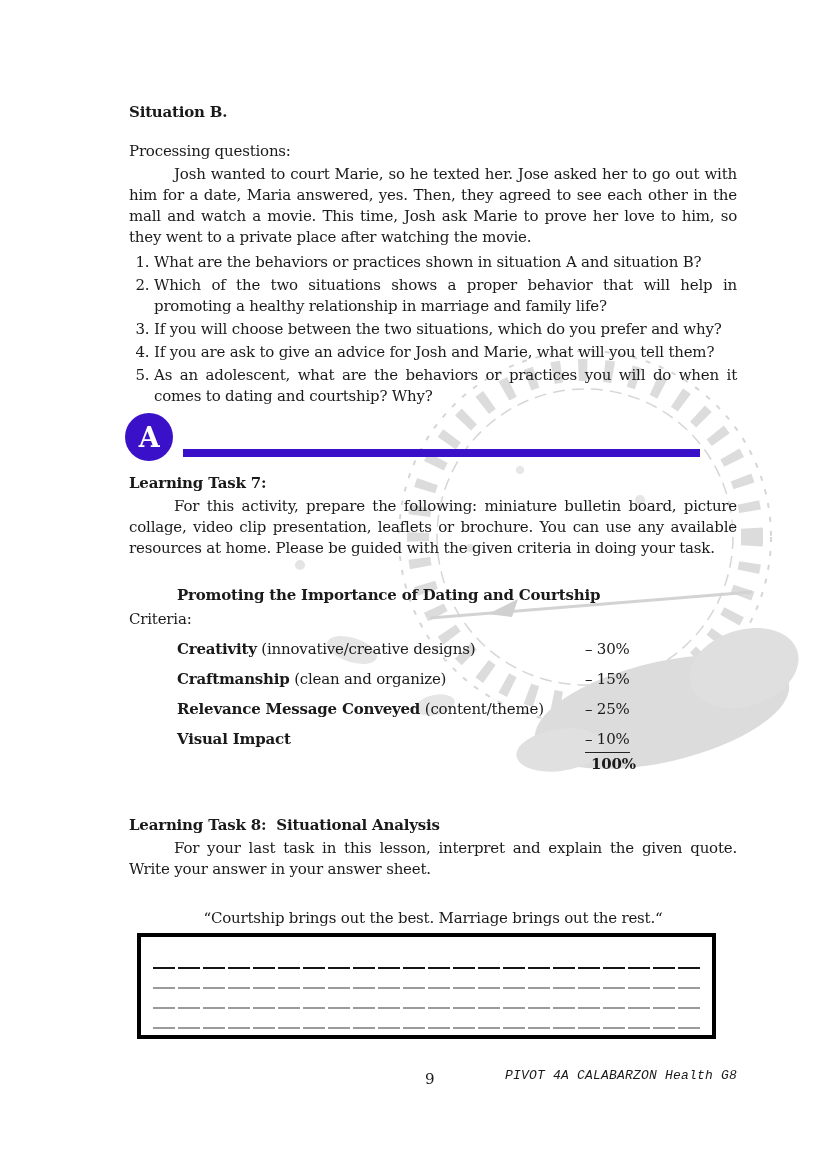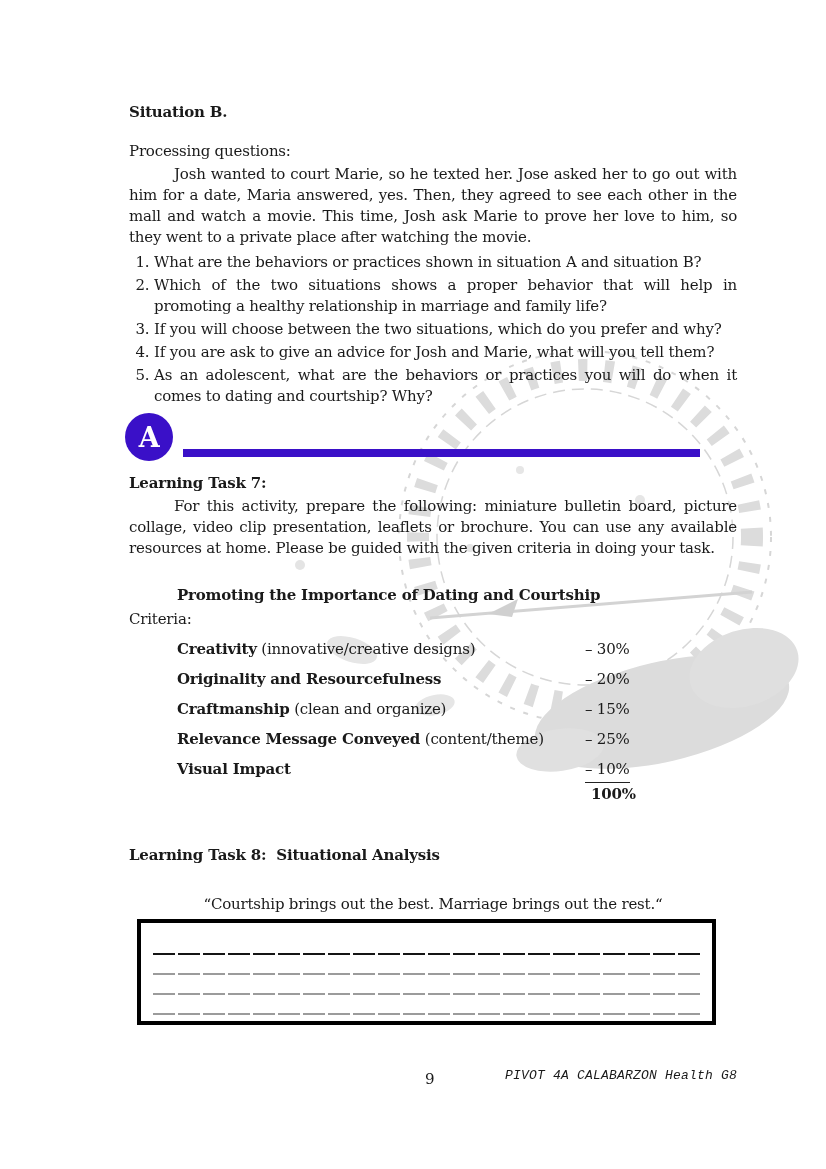--- a/index.html
+++ b/index.html
@@ -131,38 +131,35 @@
     <p class="body-text indent">For this activity, prepare the following: miniature bulletin board, picture collage, video clip presentation, leaflets or brochure. You can use any available resources at home. Please be guided with the given criteria in doing your task.</p>
 
     <p class="rubric-title">Promoting the Importance of Dating and Courtship</p>
     <p class="criteria-label">Criteria:</p>
 
     <div class="crit-row">
       <span class="crit-name">Creativity</span><span class="crit-detail"> (innovative/creative designs)</span>
       <span class="crit-weight">– 30%</span>
     </div>
     <div class="crit-row">
-      <span class="crit-name">Originality and Resourcefulness</span><span class="crit-detail"></span>
-      <span class="crit-weight">– 20%</span>
-    </div>
-    <div class="crit-row">
       <span class="crit-name">Craftmanship</span><span class="crit-detail"> (clean and organize)</span>
       <span class="crit-weight">– 15%</span>
     </div>
     <div class="crit-row">
       <span class="crit-name">Relevance Message Conveyed</span><span class="crit-detail"> (content/theme)</span>
       <span class="crit-weight">– 25%</span>
     </div>
     <div class="crit-row">
       <span class="crit-name">Visual Impact</span><span class="crit-detail"></span>
       <span class="crit-weight sum-underline">– 10%</span>
     </div>
     <div class="crit-total">100%</div>
 
     <h3 class="task8-h">Learning Task 8:&nbsp; Situational Analysis</h3>
+    <p class="body-text indent">For your last task in this lesson, interpret and explain the given quote. Write your answer in your answer sheet.</p>
     <p class="quote">“Courtship brings out the best. Marriage brings out the rest.“</p>
 
     <div class="answer-box">
       <div class="ln ln-dark"></div>
       <div class="ln"></div>
       <div class="ln"></div>
       <div class="ln"></div>
     </div>
 
   </div>

